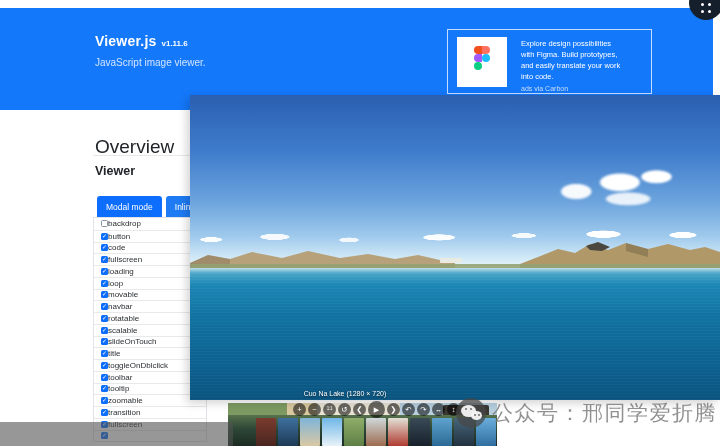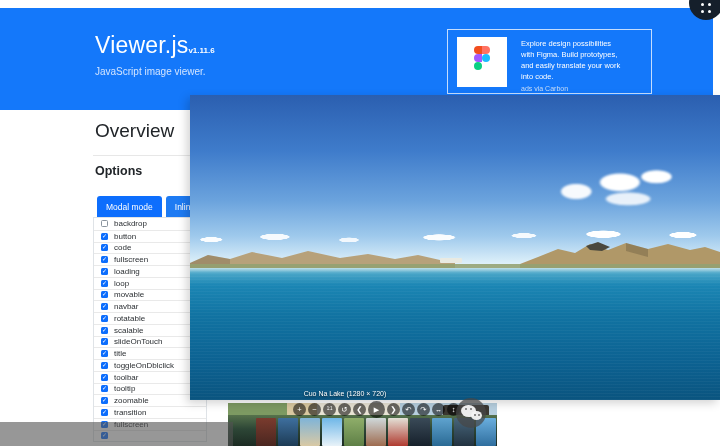--- a/index.html
+++ b/index.html
@@ -1,56 +1,56 @@
 <!DOCTYPE html>
 <html><head>
 <meta charset="utf-8">
 <style>
   html,body{margin:0;padding:0;background:#fff;}
   .screen{position:relative;width:720px;height:446px;overflow:hidden;
     font-family:"Liberation Sans",sans-serif;background:#fff;}
   
   .header{position:absolute;left:0;top:8px;width:714px;height:102px;background:#1478fa;}
   .brand{position:absolute;left:95px;top:24px;color:#fff;}
-  .brand .title{font-size:23px;font-weight:normal;letter-spacing:.2px;}
-  .brand .version{font-size:8px;font-weight:bold;}
+  .brand .title{font-size:14px;font-weight:bold;letter-spacing:.2px;}
+  .brand .version{font-size:8px;font-weight:bold;margin-left:5px;}
   .brand .subtitle{font-size:10px;color:#d2e4ff;margin-top:7px;}
   .ad{position:absolute;left:447px;top:21px;width:205px;height:65px;
     border:1px solid rgba(255,255,255,.75);box-sizing:border-box;}
   .ad-img{position:absolute;left:9px;top:7px;width:50px;height:50px;background:#fff;}
   .figma{position:absolute;left:17px;top:9px;width:16px;height:24px;}
   .figma div{position:absolute;width:8px;height:8px;}
   .f1l{left:0;top:0;background:#f24e1e;border-radius:4px 0 0 4px;}
   .f1r{left:8px;top:0;background:#ff7262;border-radius:0 4px 4px 0;}
   .f2l{left:0;top:8px;background:#a259ff;border-radius:4px 0 0 4px;}
   .f2r{left:8px;top:8px;background:#1abcfe;border-radius:50%;}
   .f3l{left:0;top:16px;background:#0acf83;border-radius:50%;}
   .ad-text{position:absolute;left:73px;top:8px;width:125px;color:#fff;}
   .ad-line{font-size:7.5px;line-height:11px;}
   .ad-attr{font-size:7px;color:#c9ddf6;margin-top:3px;}
   .right-strip{position:absolute;left:713px;top:0;width:7px;height:95px;background:#fff;}
   
   .content{position:absolute;left:93px;top:120px;width:420px;height:326px;color:#212529;}
-  .h1{position:absolute;left:2px;top:0;font-size:19px;font-weight:500;}
+  .h1{position:absolute;left:2px;top:16px;font-size:19px;font-weight:500;}
   .rule{position:absolute;left:0;top:35px;width:300px;border-top:1px solid #e7e7e7;}
   .h3{position:absolute;left:2px;top:44px;font-size:12.5px;font-weight:bold;}
   .tabs{position:absolute;left:4px;top:76px;display:flex;gap:4px;}
   .tab{height:21px;padding:0 9px;display:flex;align-items:center;font-size:8.5px;color:#fff;
     background:#0d6efd;border-radius:3px 3px 0 0;}
   .tab.inactive{background:#1e7bf3;}
   .card{position:absolute;left:0;top:97px;width:114px;background:#fff;
     border:1px solid #dfe3e7;box-sizing:border-box;}
   .opt-row{display:flex;align-items:center;height:11.75px;box-sizing:border-box;
     border-top:1px solid #e9e9e9;padding-left:7px;}
   .opt-row:first-child{border-top:none;}
   .cb{width:7px;height:7px;box-sizing:border-box;border-radius:1.5px;flex:0 0 auto;
     display:flex;align-items:center;justify-content:center;}
   .cb.un{background:#fff;border:1px solid #8a949e;}
   .cb.ck{background:#0d6efd;color:#fff;font-size:6px;line-height:7px;}
-  .opt-lbl{font-size:8px;color:#2b2f33;margin-left:6px;white-space:nowrap;}
+  .opt-lbl{font-size:8px;color:#2b2f33;margin-left:0;white-space:nowrap;}
   
   .gphoto{position:absolute;left:228px;top:403px;width:269px;height:43px;overflow:hidden;}
   .gp-sky{position:absolute;left:0;top:0;right:0;height:13px;
     background:linear-gradient(90deg,#7d9a62 0 22%,#d9c8a0 22% 33%,#e8e3d4 33% 64%,#b7cfdf 64% 100%);}
   .gp-boat{position:absolute;left:215px;top:2px;width:46px;height:12px;background:#3b3832;border-radius:2px;}
   .gp-water{position:absolute;left:0;top:12px;right:0;bottom:0;
     background:linear-gradient(#56724c,#2d4636 45%,#1c2b23);}
   .panel{position:absolute;left:500px;top:401px;width:112px;}
   .prow{display:flex;gap:1px;margin-bottom:1px;}
   .pbtn{height:15px;display:flex;align-items:center;justify-content:center;
@@ -137,21 +137,21 @@
           </div>
         <div class="ad-attr">ads via Carbon</div>
       </div>
     </div>
   </div>
   <div class="right-strip"></div>
 
   <div class="content">
     <div class="h1">Overview</div>
     <div class="rule"></div>
-    <div class="h3">Options</div>
+    <div class="h3">Viewer</div>
     <div class="tabs" id="tabs">
         <div class="tab">Modal mode</div>
         <div class="tab inactive">Inline mode</div>
       </div>
     <div class="card" id="options-list">
         <div class="opt-row">
           <span class="cb un"></span>
           <span class="opt-lbl">backdrop</span>
         </div>
         <div class="opt-row">
@@ -284,20 +284,21 @@
     <div class="wm-icon">
       <div class="bub bub1">
           <div class="eye" style="left:4px;top:3px;"></div>
           <div class="eye" style="left:9px;top:3px;"></div>
         </div>
       <div class="bub bub2">
           <div class="eye" style="left:3px;top:3px;"></div>
           <div class="eye" style="left:7px;top:3px;"></div>
         </div>
     </div>
+    <span class="wm-text">公众号：邢同学爱折腾</span>
   </div>
 
   <div class="corner">
     <div class="dot" style="left:12px;top:17px;"></div>
     <div class="dot" style="left:19px;top:17px;"></div>
     <div class="dot" style="left:12px;top:24px;"></div>
     <div class="dot" style="left:19px;top:24px;"></div>
   </div>
 
 </div>

